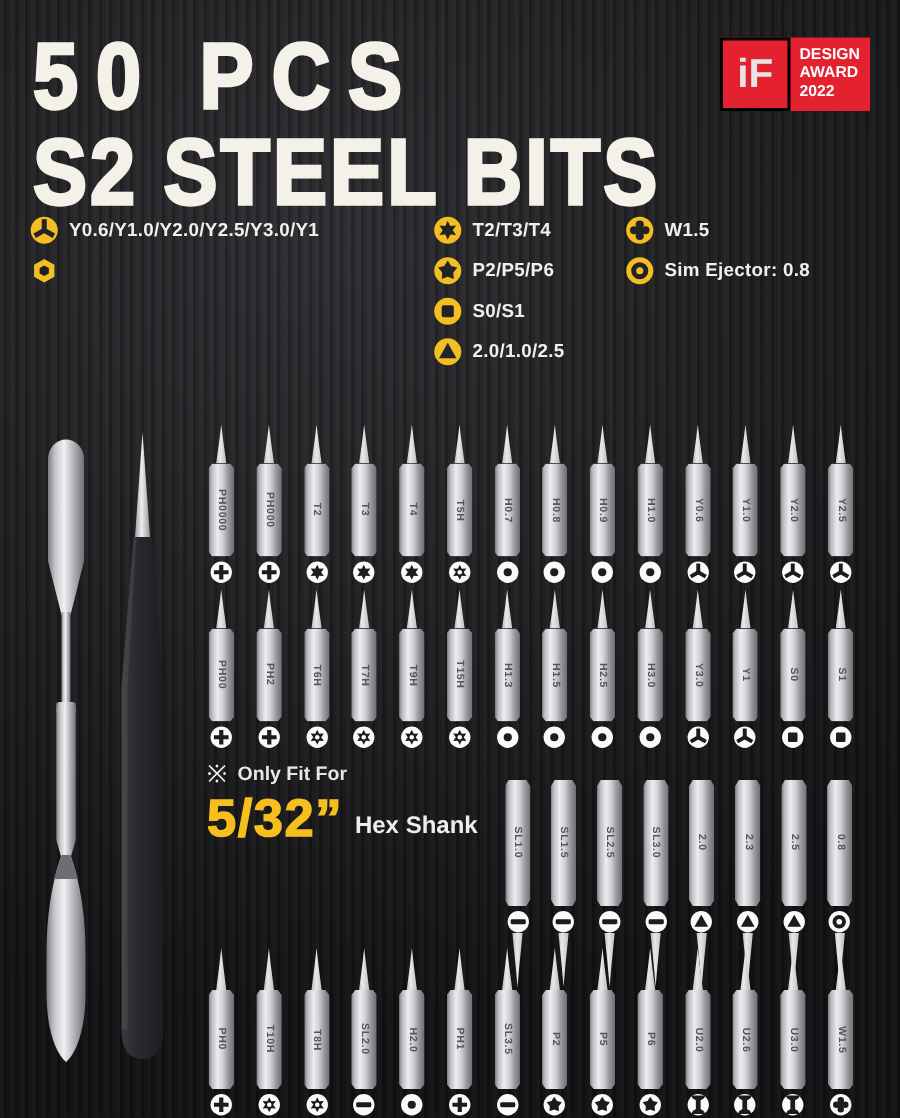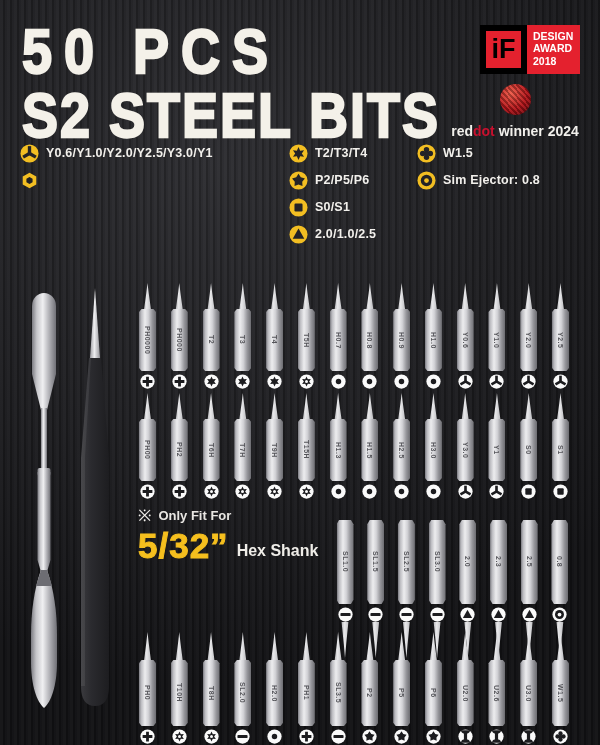--- a/index.html
+++ b/index.html
@@ -15,22 +15,22 @@
   .title-line{
     position:absolute;left:22px;color:#f4f1e9;font-weight:bold;
     font-size:54px;line-height:1;letter-spacing:2px;
     transform:scaleY(1.15);transform-origin:left top;
     -webkit-text-stroke:2px #f4f1e9;white-space:nowrap;
   }
   .title-1{top:20px;letter-spacing:12px;}
   .title-2{top:84px;letter-spacing:2px;}
   
   .if-badge{position:absolute;left:480px;top:25px;width:100px;height:49px;display:flex;background:#e4212e;}
-  .if-left{width:47px;height:100%;border:6px solid #000000;display:flex;align-items:center;justify-content:center;
-    color:#000000;font-weight:bold;font-size:27px;letter-spacing:0;}
+  .if-left{width:47px;height:100%;border:2px solid #000000;display:flex;align-items:center;justify-content:center;
+    color:#e5e5e5;font-weight:bold;font-size:27px;letter-spacing:0;}
   .if-right{flex:1;padding:5px 0 0 6px;color:#fff;font-weight:bold;font-size:10.5px;line-height:1.18;}
   .reddot-wrap{position:absolute;left:440px;top:84px;width:150px;text-align:center;}
   .reddot-ball{
     display:inline-block;width:31px;height:31px;border-radius:50%;
     background:
       repeating-linear-gradient(48deg, rgba(0,0,0,0.28) 0 2px, rgba(255,255,255,0.05) 2px 4px),
       radial-gradient(circle at 35% 30%, #ef5a47, #b31318 55%, #5f070c 95%);
   }
   .reddot-text{margin-top:4px;font-size:14px;font-weight:bold;color:#f2f0ec;white-space:nowrap;}
   .reddot-text .rd-accent{color:#c8102e;}
@@ -70,28 +70,24 @@
 <div class="canvas">
 
   <div class="title-line title-1">50 PCS</div>
   <div class="title-line title-2">S2 STEEL BITS</div>
 
   <div class="if-badge">
     <div class="if-left">iF</div>
     <div class="if-right">
       <div>DESIGN</div>
       <div>AWARD</div>
-      <div>2018</div>
+      <div>2022</div>
     </div>
   </div>
 
-  <div class="reddot-wrap">
-    <span class="reddot-ball"></span>
-    <div class="reddot-text"><span>red</span><span class="rd-accent">dot</span><span> winner 2024</span></div>
-  </div>
 
   <div class="spec-col" id="spec-col-0" style="left:20px;top:144px;">
       <div class="spec-row">
         <span class="spec-icon"><svg width="19" height="19" viewBox="-8 -8 16 16">
             <circle r="7.6" fill="#F2BE22"></circle>
             <g fill="#232327">
               <rect x="-1.4" y="-6.2" width="2.8" height="7"></rect>
               <g transform="rotate(120)">
                 <rect x="-1.4" y="-6.2" width="2.8" height="7"></rect>
               </g>

